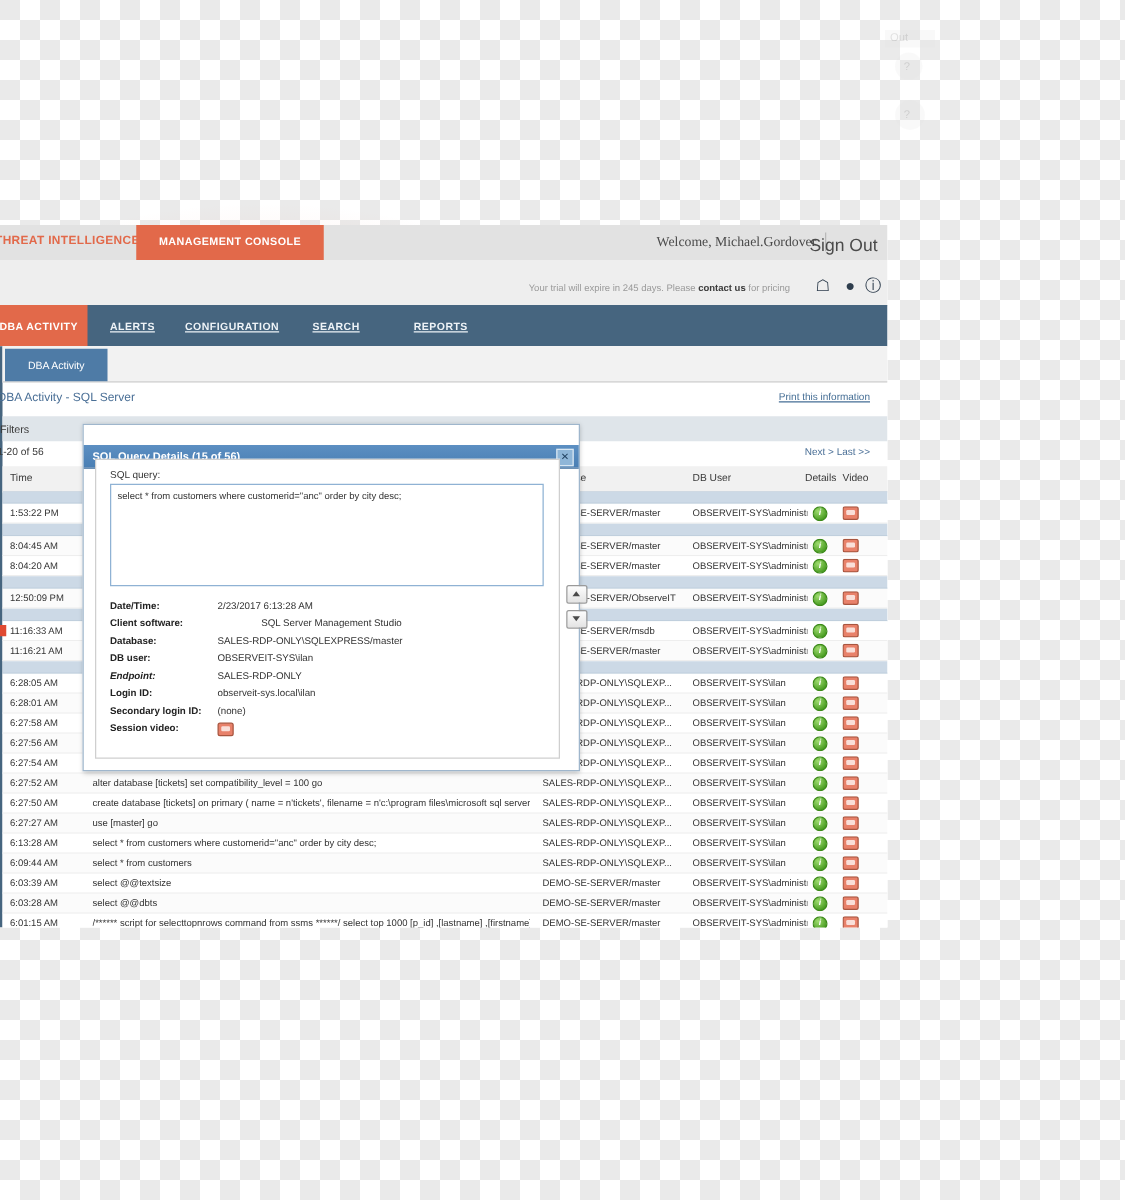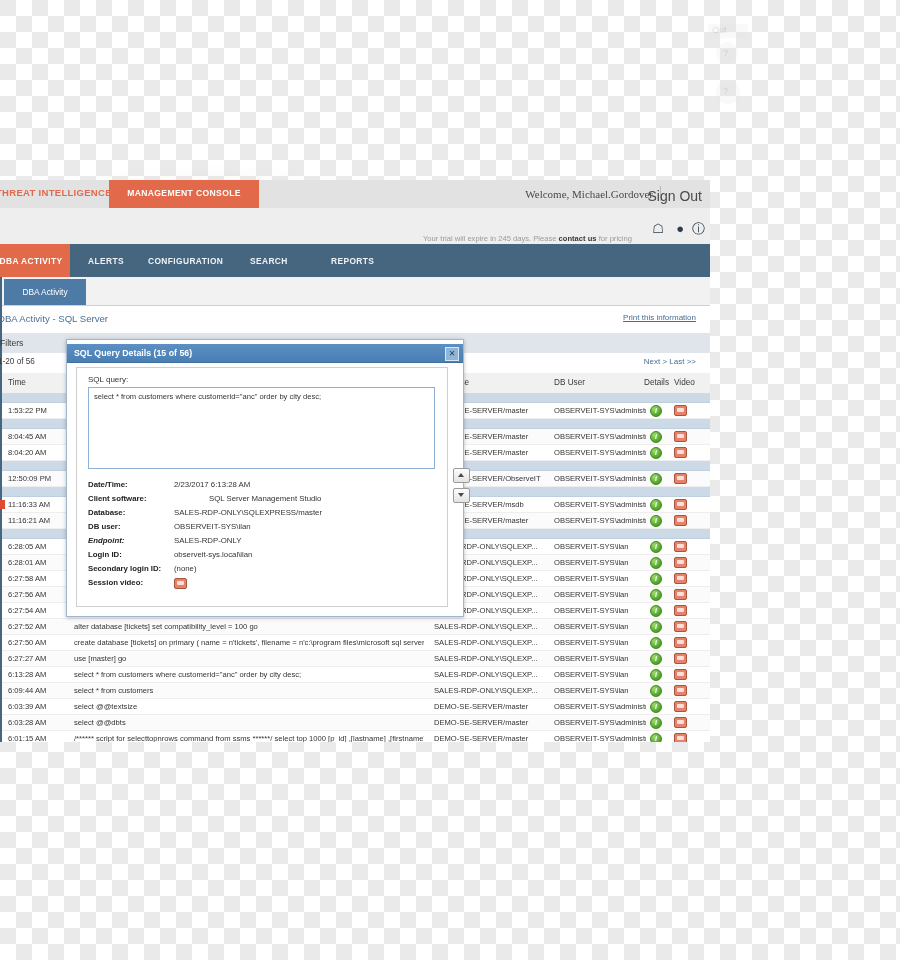--- a/index.html
+++ b/index.html
@@ -38,31 +38,31 @@
   .brand-mc{position:absolute;left:109px;top:0;width:150px;height:28px;background:#e2694a;}
   .brand-mc span{position:absolute;left:0;right:0;top:8px;text-align:center;font-size:8.6px;
     font-weight:bold;letter-spacing:.35px;color:#fff;}
   .welcome{position:absolute;right:57px;top:8px;font-size:11px;color:#4a4a4a;font-family:Liberation Serif, serif;}
   .wdiv{position:absolute;right:49px;top:6px;width:1px;height:15px;background:#b9b9b9;}
   .signout{position:absolute;right:8px;top:8px;font-size:14px;color:#4a4a4a;}
 
   
   .trialbar{position:absolute;left:0;top:28px;width:710px;height:36px;background:#eeeeee;
     border-bottom:1px solid #cfcfcf;}
-  .trial-txt{position:absolute;right:78px;top:18px;font-size:7.6px;color:#9a9a9a;margin-top:8px;}
+  .trial-txt{position:absolute;right:78px;top:18px;font-size:7.6px;color:#9a9a9a;}
   .trial-txt b{color:#3a3a3a;font-weight:bold;}
   .hicon{position:absolute;top:14px;font-size:13px;color:#2e3d4d;line-height:1;}
   .hicon.home{right:46px;} .hicon.pin{right:26px;} .hicon.help{right:5px;}
 
   
   .mainnav{position:absolute;left:0;top:64px;width:710px;height:33px;background:#46657f;}
   .nav-active{position:absolute;left:-8px;top:0;width:78px;height:33px;background:#e2694a;}
   .nav-active span{position:absolute;left:0;right:0;top:12px;text-align:center;font-size:8.4px;
     font-weight:bold;letter-spacing:.4px;color:#fff;}
-  .navitem{position:absolute;top:12px;font-size:8.4px;font-weight:bold;letter-spacing:.4px;color:#eef3f7;}
+  .navitem{position:absolute;top:12px;font-size:8.4px;font-weight:bold;letter-spacing:.4px;color:#eef3f7;text-decoration:underline;}
 
   
   .pagebody{position:absolute;left:0;top:97px;width:710px;height:465px;background:#fff;
     border-left:2px solid #46657f;box-sizing:border-box;}
   .subtabbar{position:absolute;left:0;top:0;width:708px;height:28px;background:#f2f2f2;
     border-bottom:1px solid #cfcfcf;}
   .subtab{position:absolute;left:2px;top:2px;width:82px;height:26px;background:#4e7ba6;}
   .subtab span{position:absolute;left:0;right:0;top:8px;text-align:center;font-size:8.4px;color:#fff;}
 
   .crumb{position:absolute;left:-4px;top:36px;font-size:9.6px;color:#4a6f96;}
@@ -99,21 +99,21 @@
     border:1px solid #3c8a19;color:#fff;font-size:7px;line-height:10px;text-align:center;
     font-style:italic;font-weight:bold;}
   .i-vid{display:block;width:11px;height:9px;border:1px solid #a8553f;background:#e8816a;
     border-radius:2px;position:relative;}
   .i-vid:after{content:"";position:absolute;left:2px;top:2px;width:7px;height:4px;
     background:#fff;opacity:.75;border-radius:1px;}
 
   
   #modal{position:absolute;left:66px;top:339px;width:396px;height:276px;
     background:#fff;border:1px solid #9fb6cc;box-shadow:0 1px 4px rgba(0,0,0,.25);}
-  .mtitle{position:absolute;left:0;top:4px;width:396px;height:18px;
+  .mtitle{position:absolute;left:0;top:16px;width:396px;height:18px;
     background:linear-gradient(#5c8fc2,#4a7fb4);border-bottom:1px solid #3f6f9f;}
   .mtitle span{position:absolute;left:7px;top:4px;font-size:8.8px;font-weight:bold;color:#fff;}
   .mclose{position:absolute;right:4px;top:3px;width:12px;height:12px;background:#8fb6d8;
     border:1px solid #d8e6f2;color:#1d3d5c;font-size:8px;line-height:11px;text-align:center;}
   .mbody{position:absolute;left:9px;top:27px;width:370px;height:238px;
     border:1px solid #cfcfcf;background:#fff;}
   .qlabel{position:absolute;left:11px;top:7px;font-size:8px;color:#333;}
   .qbox{position:absolute;left:11px;top:19px;width:345px;height:80px;
     border:1px solid #8fb2d4;background:#fff;}
   .qbox span{position:absolute;left:5px;top:4px;font-size:7.6px;color:#333;}

